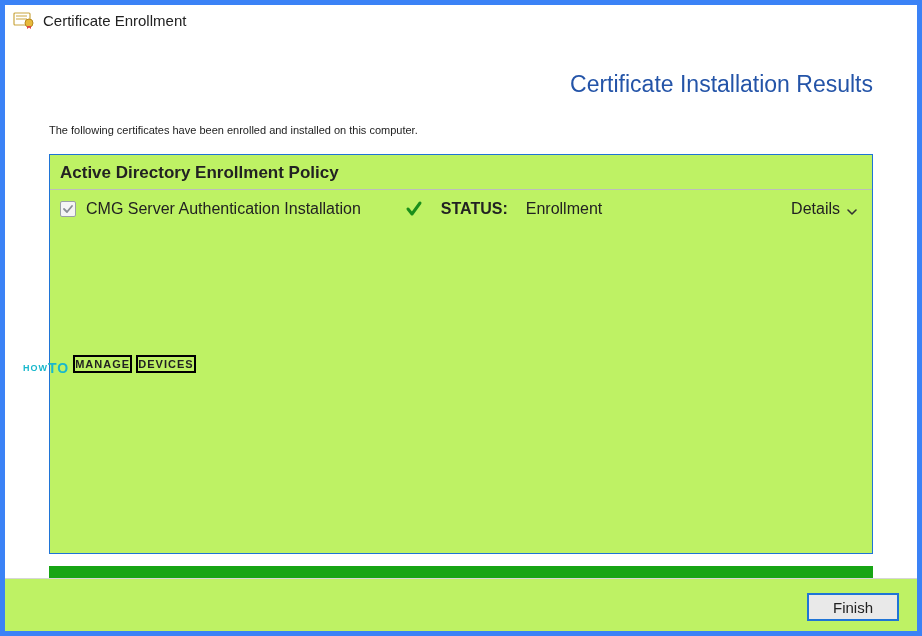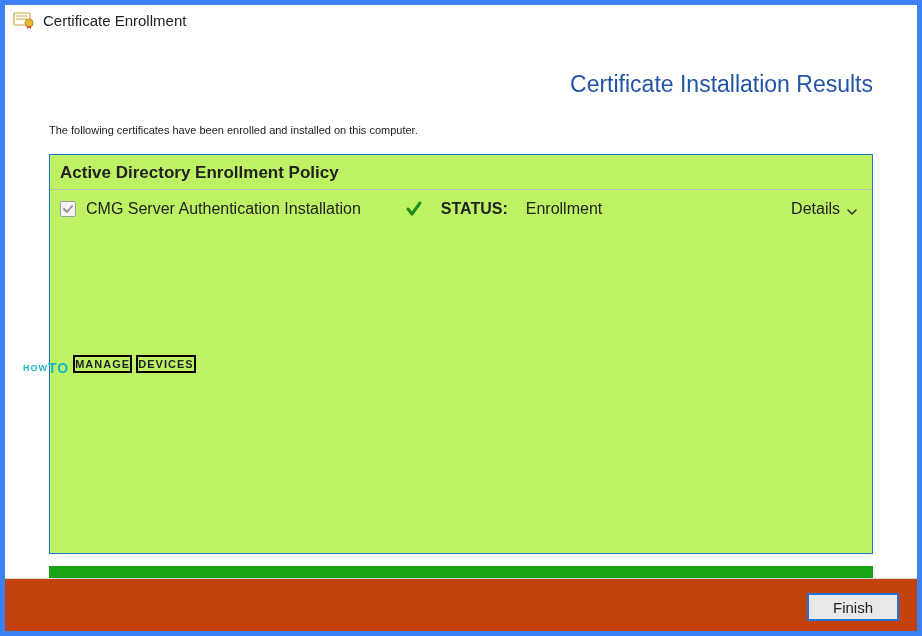--- a/index.html
+++ b/index.html
@@ -53,21 +53,21 @@
     .status-value { font-size: 16px; }
     .details { margin-left: auto; display: flex; align-items: flex-end; gap: 6px; color: #222; font-size: 16px; cursor: pointer; }
     .details .chev svg { width: 12px; height: 12px; }
     .progress {
       height: 14px; background: #17a514; margin: 12px 44px 0 44px;
     }
     .footer {
       border-top: 1px solid #d6d6d6;
       padding: 14px 18px 10px 18px;
       display: flex; justify-content: flex-end;
-      background: #c2410c;
+      background: #bef264;
     }
     .btn {
       min-width: 92px; height: 28px;
       border: 2px solid #1f74d6;
       background: #e9e9e9;
       font-size: 15px; color: #222;
       display: inline-flex; align-items: center; justify-content: center;
       cursor: pointer;
     }
     .watermark {

